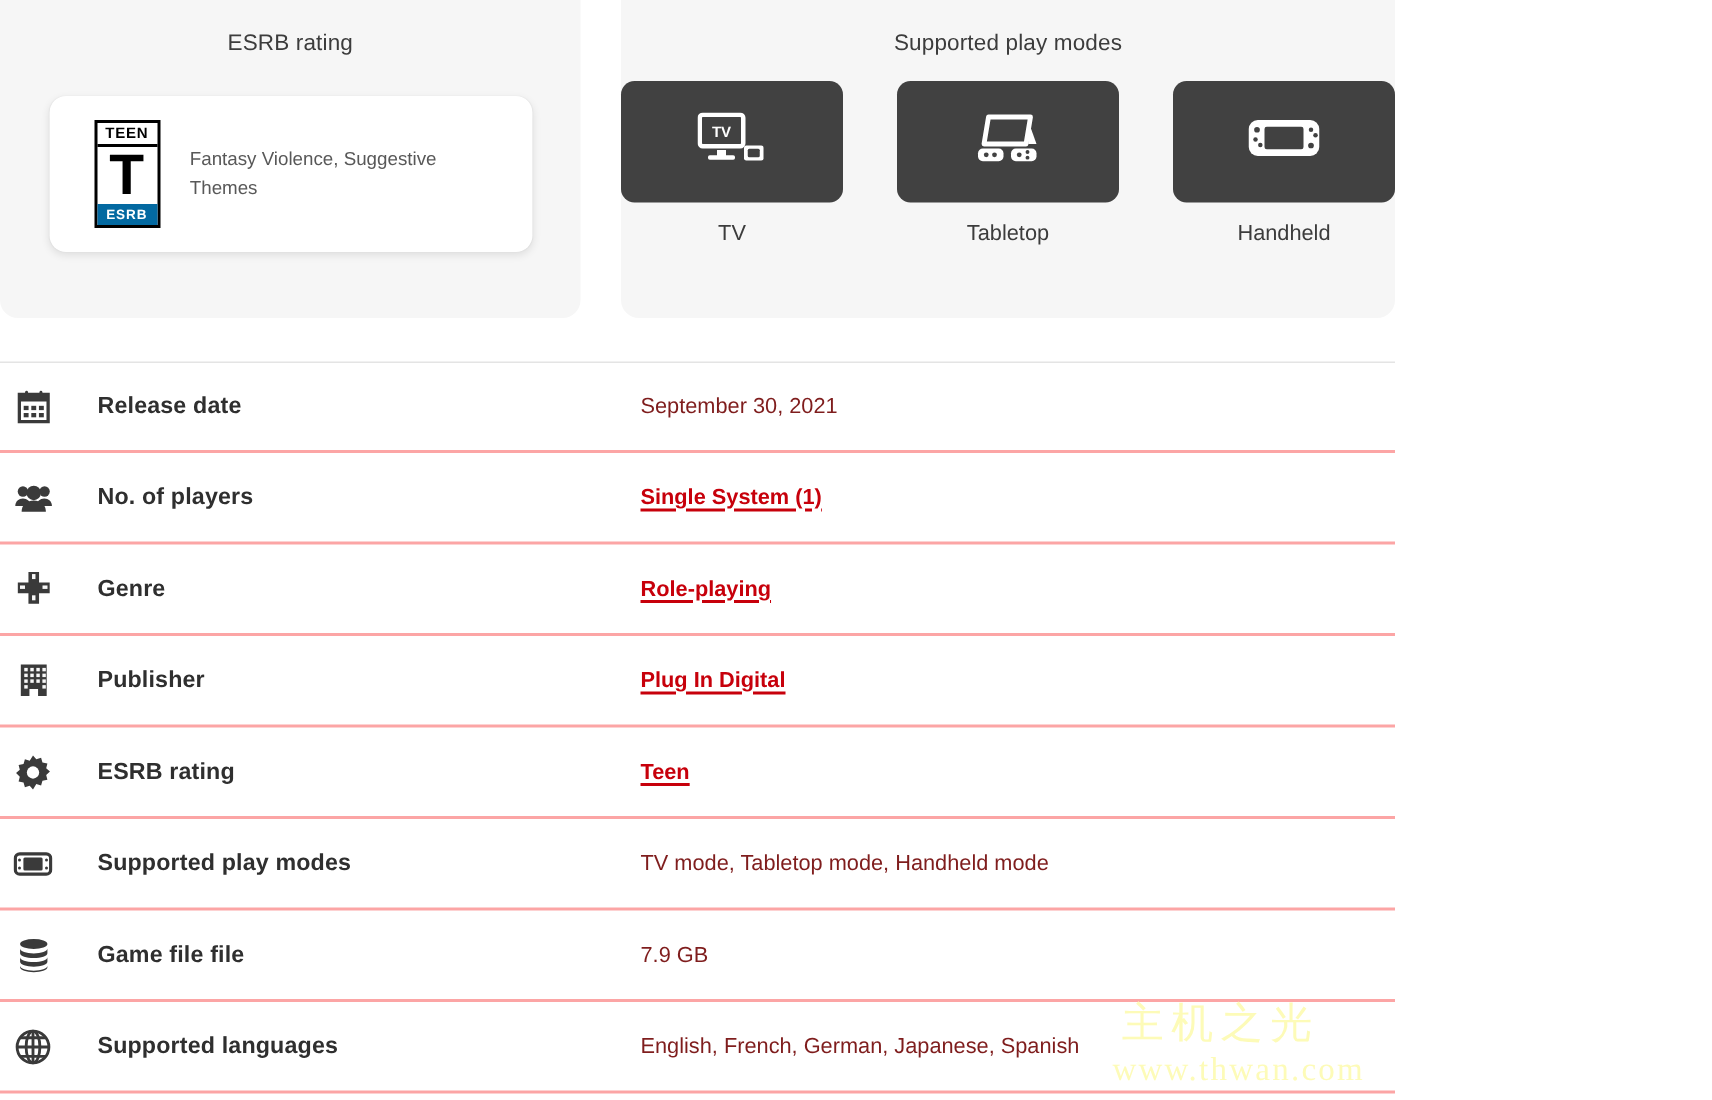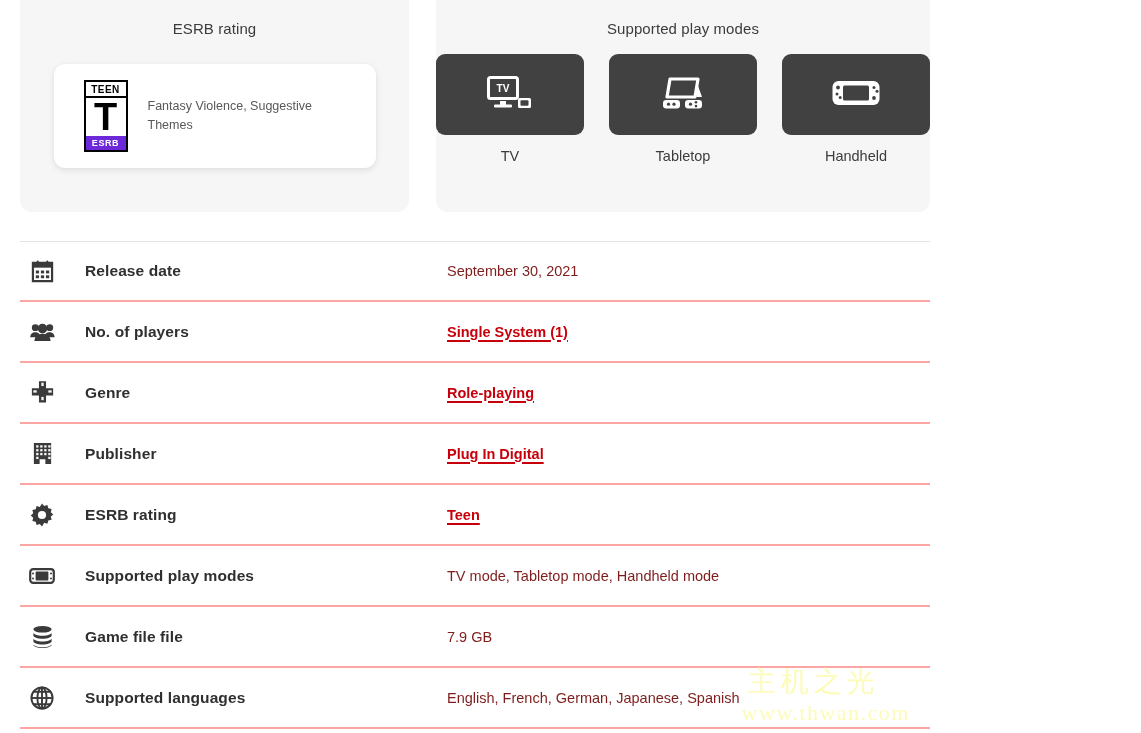--- a/index.html
+++ b/index.html
@@ -3,21 +3,21 @@
 <meta charset="utf-8">
 <style>
   * { box-sizing: border-box; margin: 0; padding: 0; }
   html, body {
     width: 1141px;
     height: 733px;
     background: #ffffff;
     font-family: "Liberation Sans", sans-serif;
     overflow: hidden;
   }
-  #root { position: relative; width: 930px; height: 733px; padding-left: 20px; }
+  #root { position: relative; width: 930px; height: 733px; }
 
   
   .panels {
     display: flex;
     gap: 27px;
     padding: 0;
     height: 212px;
   }
   .panel {
     background: #f6f6f6;
@@ -62,37 +62,37 @@
     display: flex; align-items: center; justify-content: center;
     font-size: 10px; font-weight: 700; letter-spacing: .5px;
     color: #000; font-family: "Liberation Sans", sans-serif;
   }
   .esrb-mid {
     flex: 1; display: flex; align-items: center; justify-content: center;
     font-size: 38px; font-weight: 700; color: #000; line-height: 1;
     font-family: "Liberation Sans", sans-serif;
   }
   .esrb-bot {
-    height: 15px; background: #6d28d9; color: #fff;
+    height: 15px; background: #0369a1; color: #fff;
     display: flex; align-items: center; justify-content: center;
     font-size: 9px; font-weight: 700; letter-spacing: .6px;
   }
   .esrb-desc {
     margin-left: 20px;
     font-size: 12.5px;
     line-height: 19px;
     color: #585858;
     max-width: 175px;
   }
 
   
   .modes-row {
     display: flex;
     justify-content: center;
-    gap: 25px;
+    gap: 36px;
     margin-top: 17px;
   }
   .mode { width: 148px; text-align: center; }
   .mode-tile {
     width: 148px; height: 81px;
     background: #414141;
     border-radius: 9px;
     display: flex; align-items: center; justify-content: center;
   }
   .mode-label {

